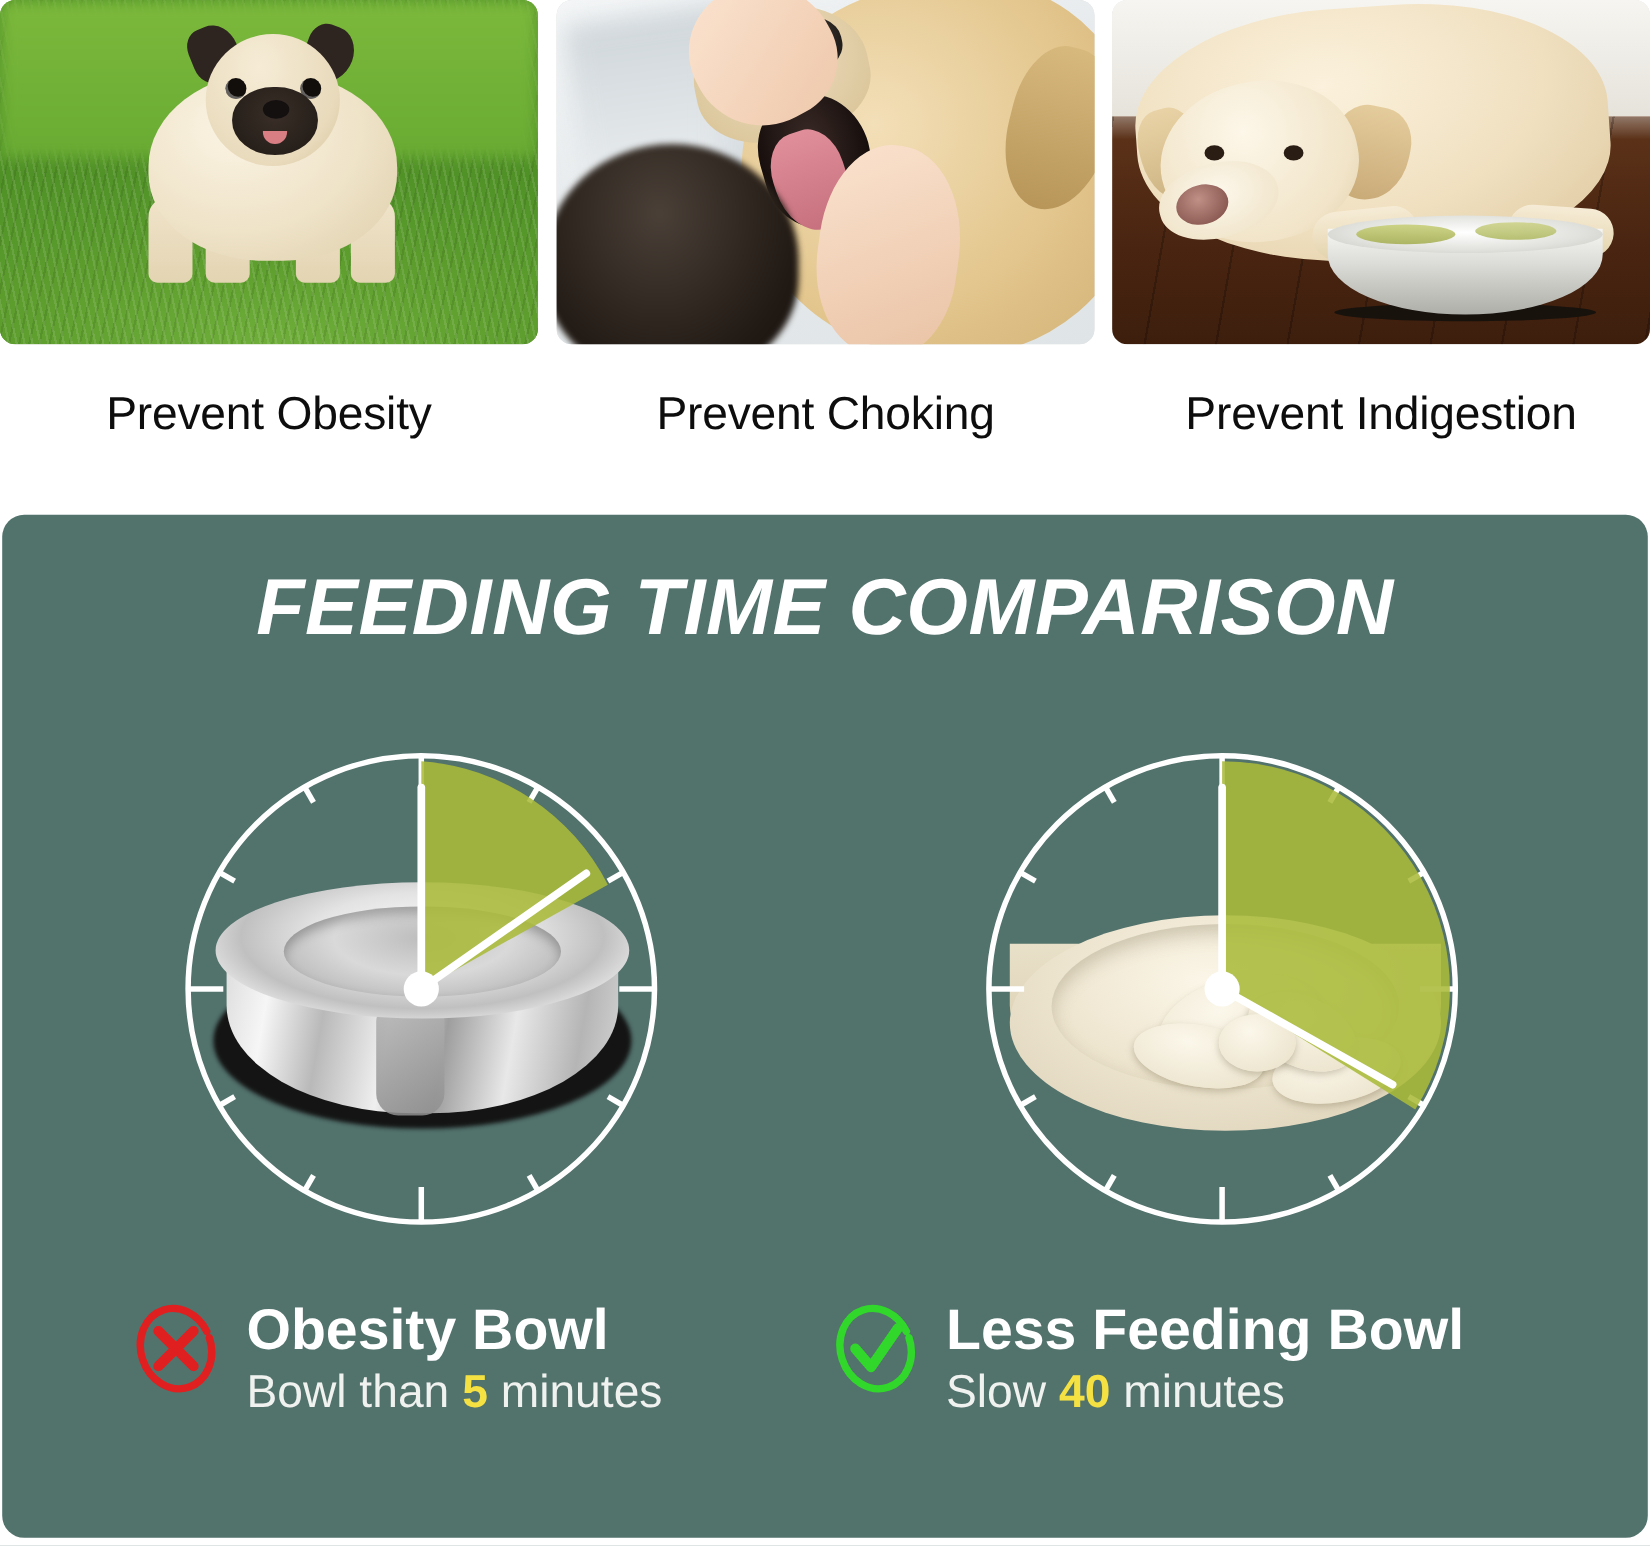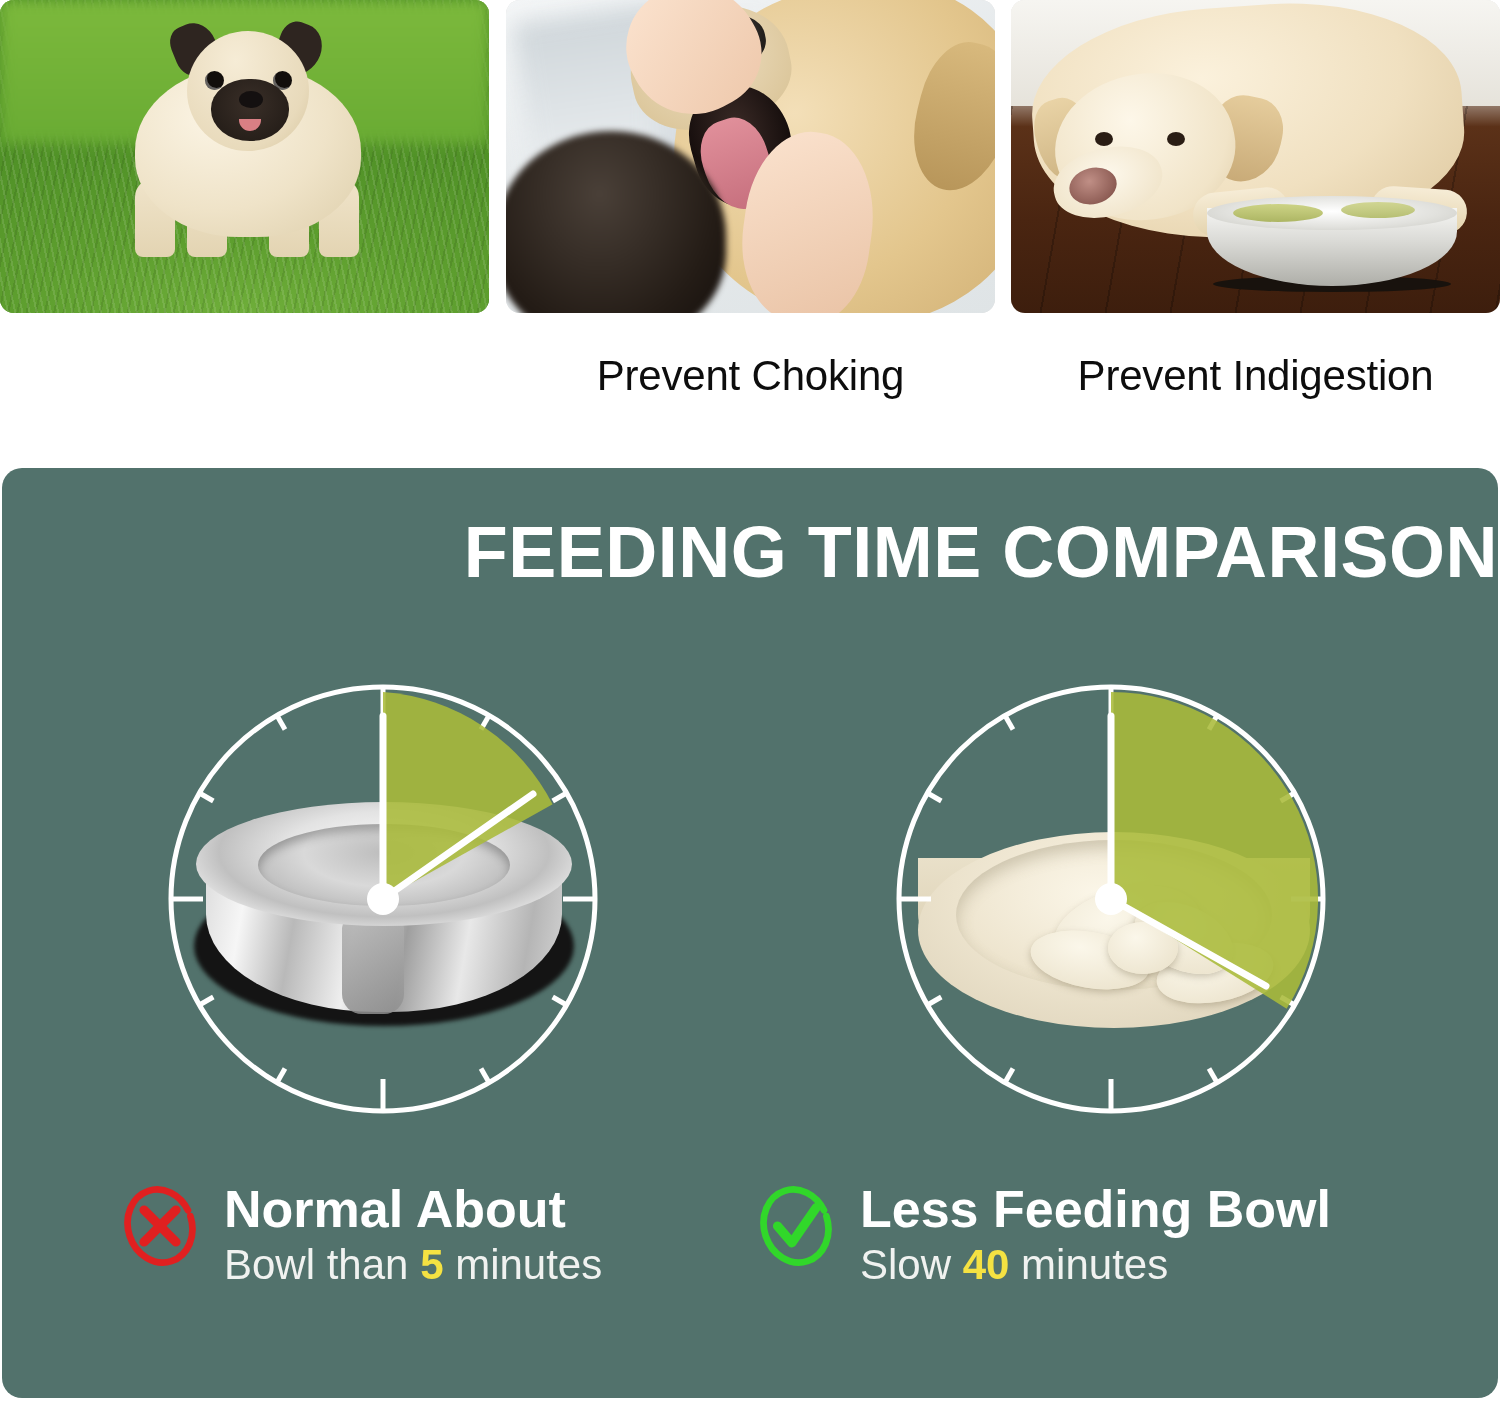--- a/index.html
+++ b/index.html
@@ -173,26 +173,27 @@
   
   .panel {
     position: absolute;
     left: 2px; top: 468px;
     width: 1496px; height: 930px;
     background: #52726c;
     border-radius: 20px;
   }
   .panel-title {
     position: absolute; left: 0; top: 48px; width: 100%;
-    text-align: right;
+    text-align: center;
     font-size: 72px;
     font-weight: 700;
     letter-spacing: 0.5px;
     color: #ffffff;
     line-height: 1;
+    font-style: italic;
   }
 
   .clocks { position: absolute; left: 0; top: 196px; width: 100%; height: 470px; }
   .clock { position: absolute; top: 0; width: 470px; height: 470px; }
   .clock.left { left: 146px; }
   .clock.right { left: 874px; }
   .clock svg { position:absolute; left:0; top:0; width:470px; height:470px; }
 
   
   .bowl-wrap { position:absolute; left:0; top:0; width:470px; height:470px; }
@@ -266,20 +267,21 @@
           <div class="pug-ear left"></div>
           <div class="pug-ear right"></div>
           <div class="pug-head"></div>
           <div class="pug-eye left"></div>
           <div class="pug-eye right"></div>
           <div class="pug-muzzle"></div>
           <div class="pug-nose"></div>
           <div class="pug-tongue"></div>
         </div>
       </div>
+      <div class="benefit-label">Prevent Obesity</div>
     </div>
 
     <div class="benefit b2">
       <div class="photo">
         <div class="ph2-bg"></div>
         <div class="ph2-blurwin"></div>
         <div class="ph2-blurwin2"></div>
         <div class="ph2-dog"></div>
         <div class="ph2-ear"></div>
         <div class="ph2-snout"></div>
@@ -403,21 +405,21 @@
 
     <div class="legend">
 
       <div class="legend-col left">
         <svg class="badge" viewBox="0 0 100 100">
           <ellipse cx="50" cy="50" rx="38" ry="44" fill="none" stroke="#E02020" stroke-width="8" stroke-linecap="round" stroke-dasharray="250 40" transform="rotate(-18 50 50)"></ellipse>
           <line x1="31" y1="31" x2="69" y2="69" stroke="#E02020" stroke-width="11" stroke-linecap="round"></line>
           <line x1="69" y1="31" x2="31" y2="69" stroke="#E02020" stroke-width="11" stroke-linecap="round"></line>
         </svg>
         <div class="legend-text">
-          <div class="legend-title">Normal About</div>
+          <div class="legend-title">Obesity Bowl</div>
           <div class="legend-sub"><span>Bowl than </span><span class="hl">5</span><span> minutes</span></div>
         </div>
       </div>
 
       <div class="legend-col right">
         <svg class="badge" viewBox="0 0 100 100">
           <ellipse cx="50" cy="50" rx="38" ry="44" fill="none" stroke="#31D72A" stroke-width="8" stroke-linecap="round" stroke-dasharray="250 40" transform="rotate(-18 50 50)"></ellipse>
           <polyline points="28,50 45,70 74,28" fill="none" stroke="#31D72A" stroke-width="11" stroke-linecap="round" stroke-linejoin="round"></polyline>
         </svg>
         <div class="legend-text">

